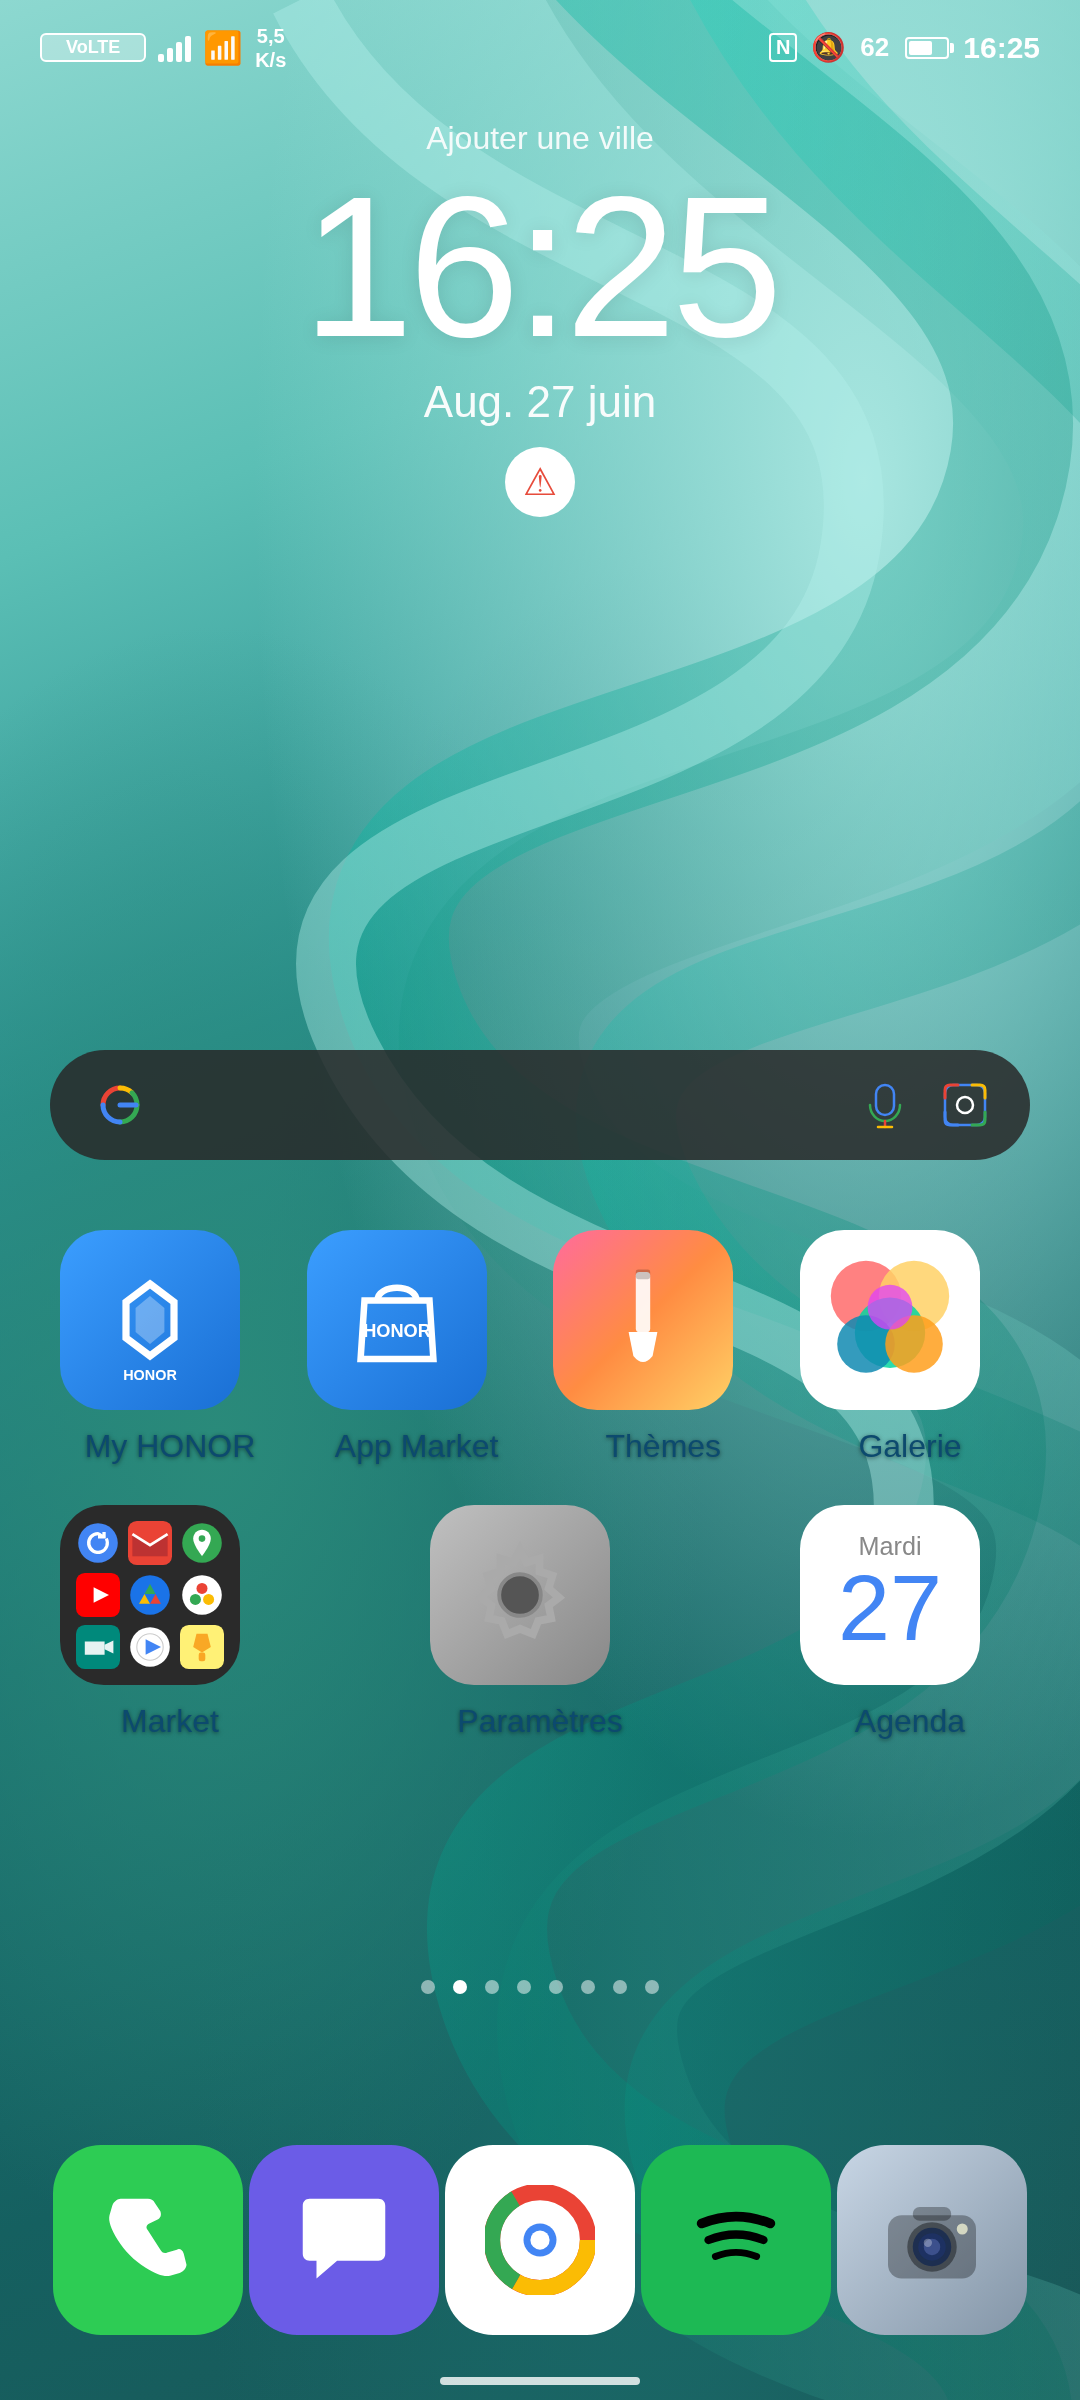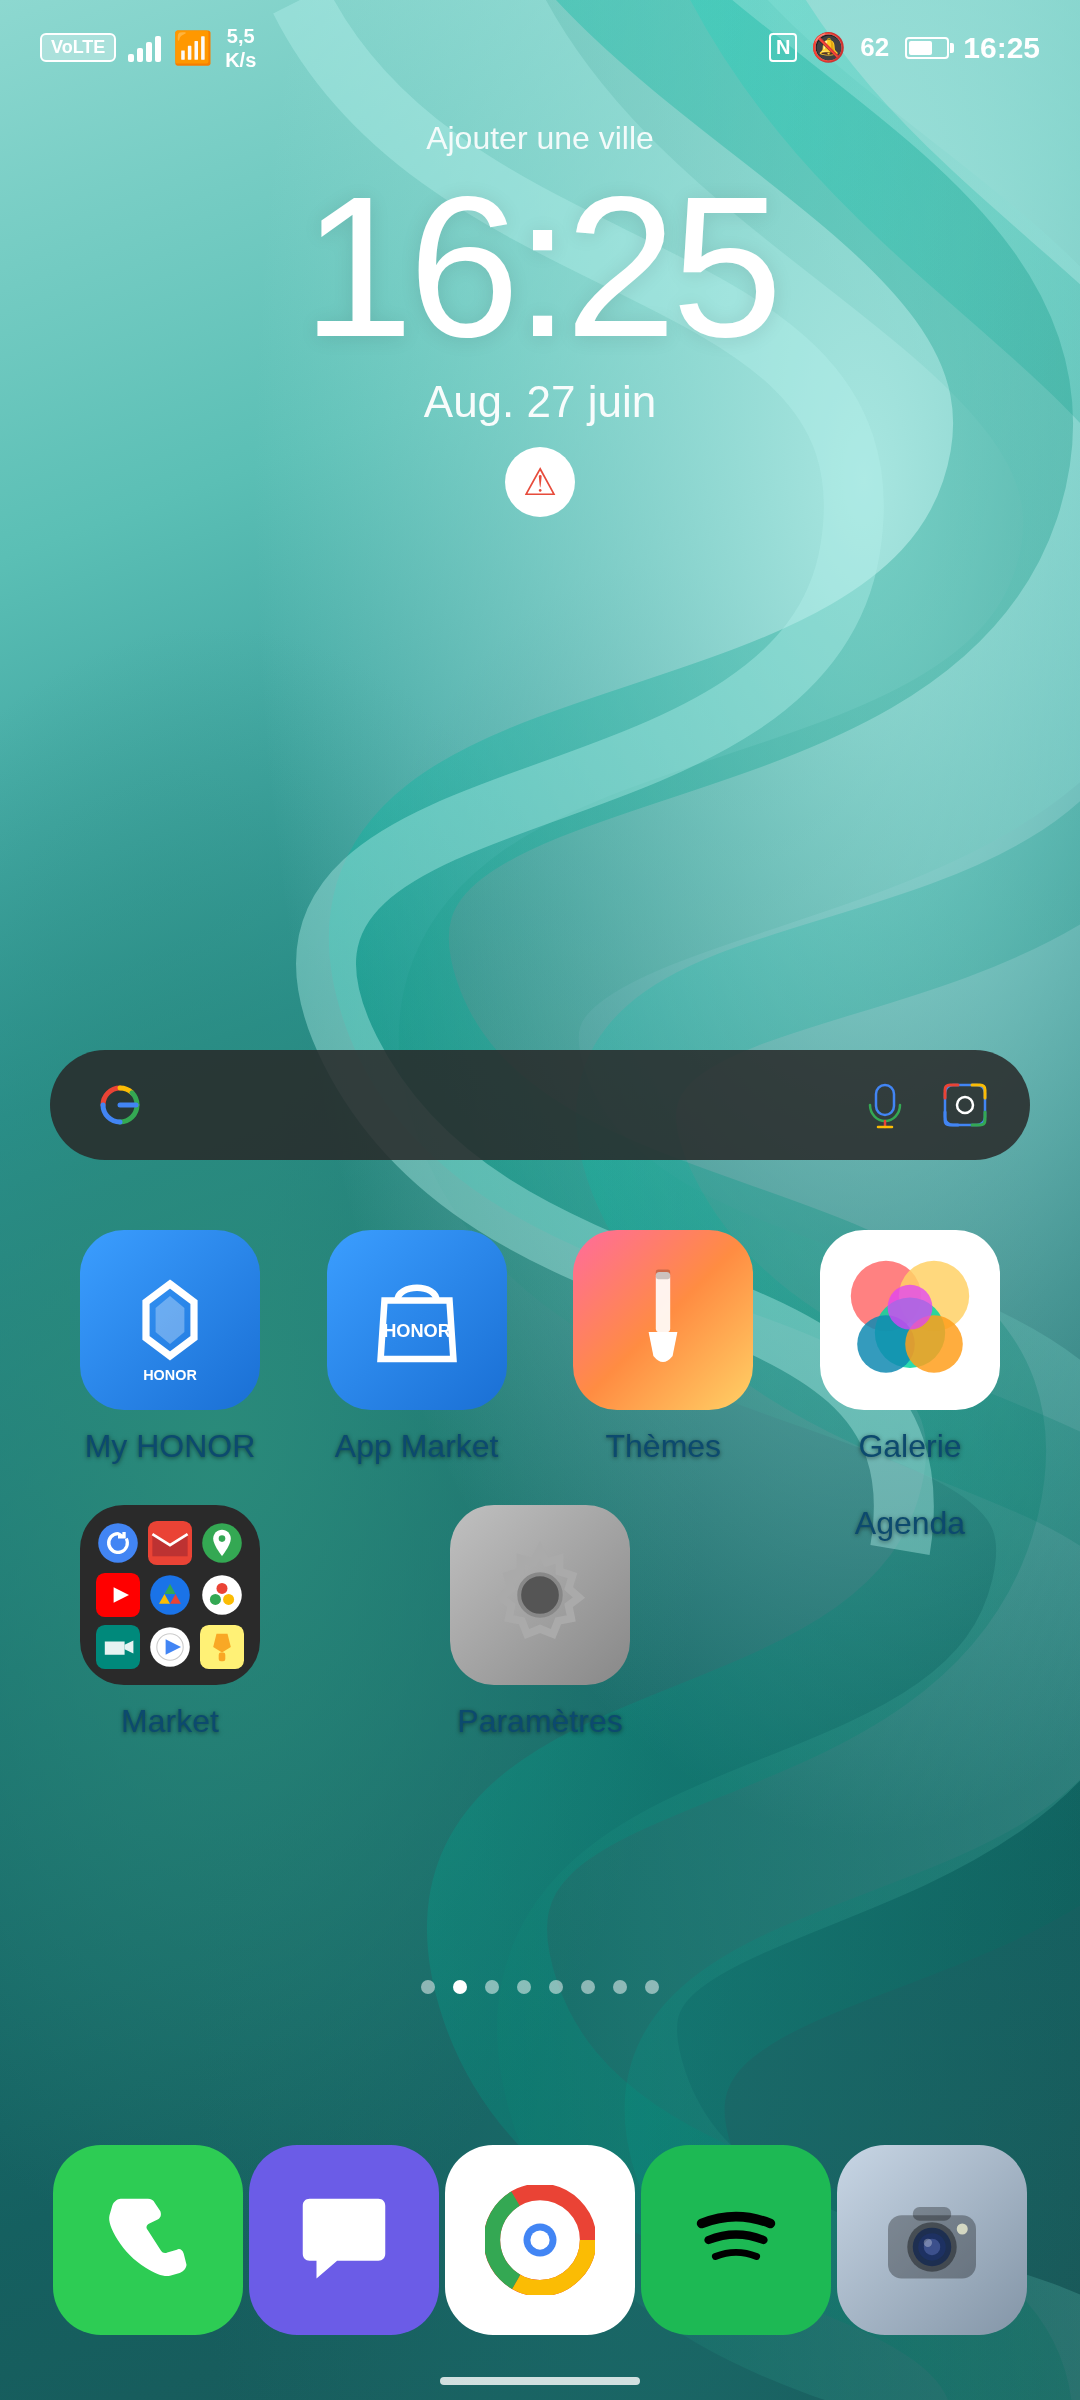--- a/index.html
+++ b/index.html
@@ -68,21 +68,21 @@
     .status-right {
       display: flex;
       align-items: center;
       gap: 14px;
     }
 
     .volte-badge {
       background: rgba(255,255,255,0.3);
       border: 2px solid white;
       border-radius: 6px;
-      padding: 2px 9px;
+      padding: 2px 24px;
       font-size: 18px;
       font-weight: bold;
     }
 
     .signal-bars {
       display: flex;
       align-items: flex-end;
       gap: 3px;
       height: 28px;
     }
@@ -240,21 +240,20 @@
     .app-row {
       display: flex;
       justify-content: space-between;
       margin-bottom: 40px;
     }
 
     .app-item {
       width: 220px;
       display: flex;
       flex-direction: column;
-      align-items: center;
       gap: 18px;
     }
 
     .app-icon {
       width: 180px;
       height: 180px;
       border-radius: 44px;
       display: flex;
       align-items: center;
       justify-content: center;
@@ -605,20 +604,29 @@
         <svg viewBox="0 0 100 100" width="130" height="130" xmlns="http://www.w3.org/2000/svg">
           <circle cx="50" cy="50" r="16" fill="#555" stroke="#888" stroke-width="3"></circle>
           <path d="M50 15 L55 25 L65 22 L65 32 L75 35 L72 45 L80 52 L72 58 L74 68 L64 70 L60 80 L50 76 L40 80 L36 70 L26 68 L28 58 L20 52 L28 45 L25 35 L35 32 L35 22 L45 25 Z" fill="none" stroke="#aaa" stroke-width="6"></path>
         </svg>
       </div>
       <span class="app-label">Paramètres</span>
     </div>
 
 
     <div class="app-item">
+      <div class="app-icon agenda-icon">
+        <svg viewBox="0 0 100 100" width="180" height="180" xmlns="http://www.w3.org/2000/svg">
+          <rect x="5" y="5" width="90" height="90" rx="14" fill="white"></rect>
+          <rect x="5" y="5" width="90" height="26" rx="14" fill="white"></rect>
+          <rect x="5" y="18" width="90" height="13" fill="white"></rect>
+          <text x="50" y="28" text-anchor="middle" fill="#888" font-size="14" font-weight="500">Mardi</text>
+          <text x="50" y="75" text-anchor="middle" fill="#4285F4" font-size="52" font-weight="300">27</text>
+        </svg>
+      </div>
       <span class="app-label">Agenda</span>
     </div>
   </div>
 </div>
 
 <div class="page-dots">
   <div class="dot"></div>
   <div class="dot active"></div>
   <div class="dot"></div>
   <div class="dot"></div>

